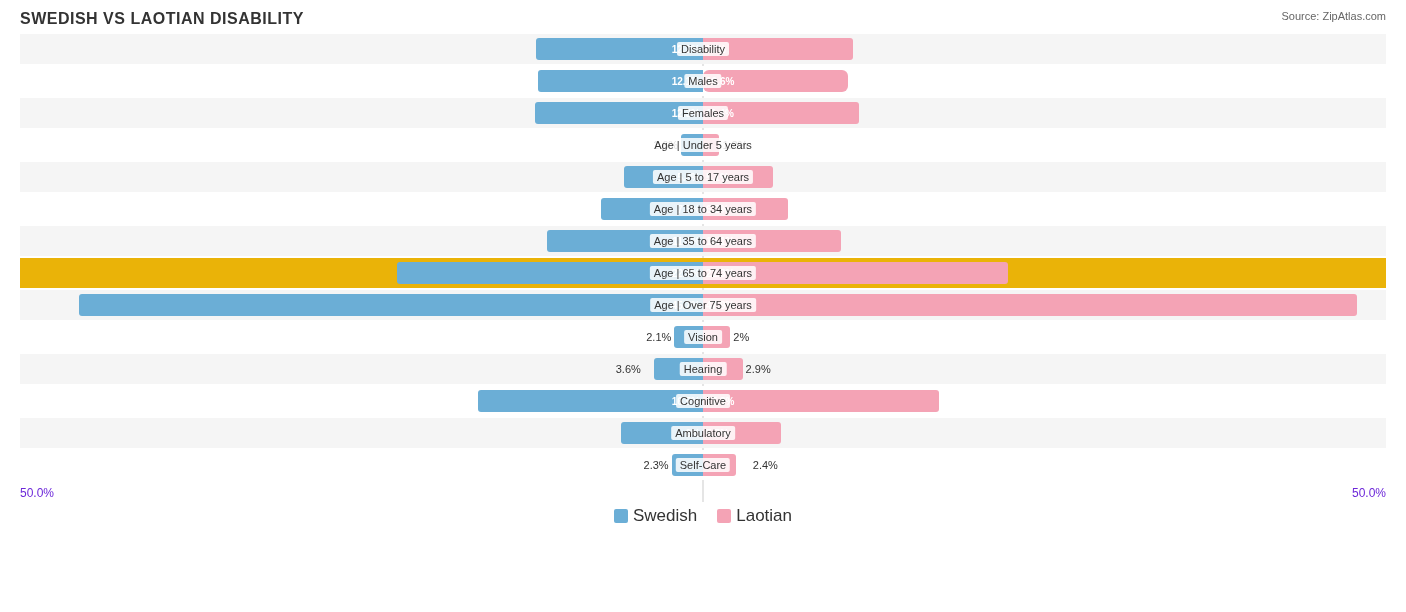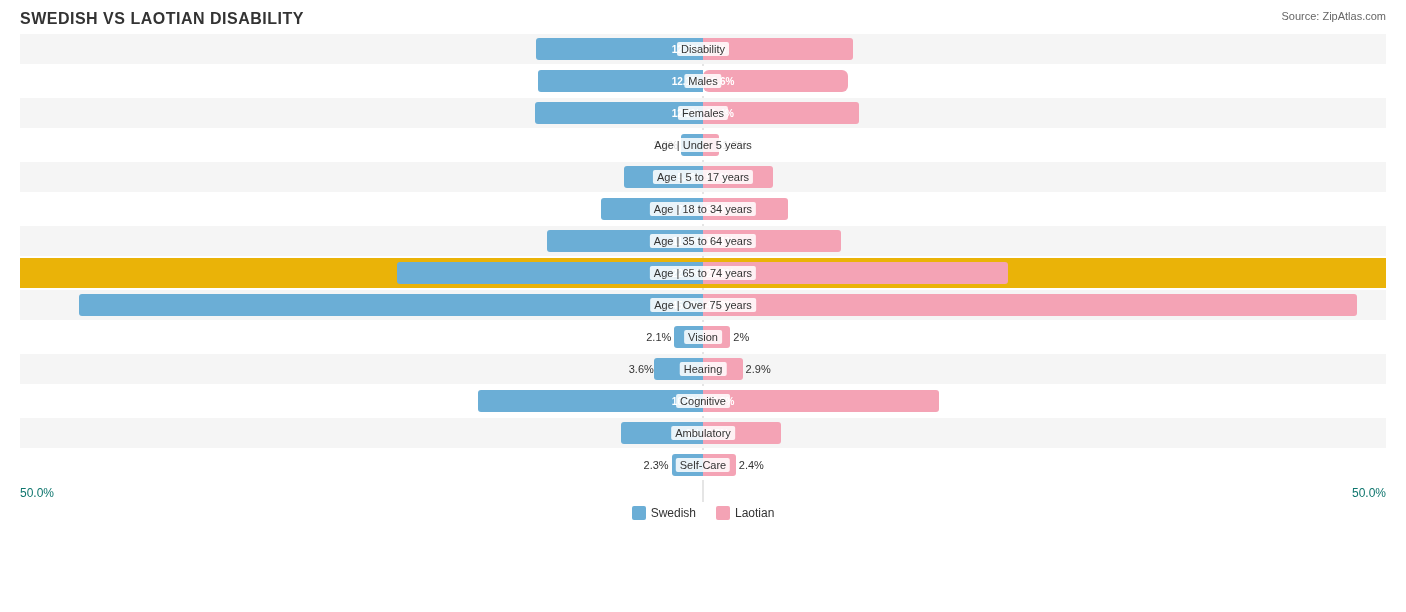--- a/index.html
+++ b/index.html
@@ -99,34 +99,34 @@
       bottom: 0;
       width: 1px;
       background: #ccc;
       transform: translateX(-50%);
     }
     .bottom-labels {
       display: flex;
       justify-content: space-between;
       padding: 4px 0 2px 0;
       font-size: 12px;
-      color: #0f766e;
+      color: #6d28d9;
     }
     .legend {
       display: flex;
       justify-content: center;
       align-items: center;
       gap: 20px;
       margin-top: 4px;
     }
     .legend-item {
       display: flex;
       align-items: center;
       gap: 5px;
-      font-size: 12px;
+      font-size: 17px;
       color: #333;
     }
     .legend-box {
       width: 14px;
       height: 14px;
       border-radius: 2px;
     }
     .val-inside-left {
       font-size: 10px;
       color: #fff;
@@ -270,21 +270,21 @@
           <div style="position: absolute; left: 52%; font-size: 11px; color: rgb(51, 51, 51); white-space: nowrap; padding-left: 3px;">2%</div>
           <div class="bar-left-container" style="right: 50%; width: 2.1%;">
             <div class="bar-blue" style="width: 100%;"></div>
           </div>
           <div class="bar-right-container" style="left: 50%; width: 2%;">
             <div class="bar-pink" style="width: 100%;"></div>
           </div>
           <div class="center-label">Vision</div>
         </div>
         <div class="row" style="background: rgb(245, 245, 245);">
-          <div style="position: absolute; right: 53.6%; font-size: 11px; color: rgb(51, 51, 51); white-space: nowrap; padding-right: 0;">3.6%</div>
+          <div style="position: absolute; right: 53.6%; font-size: 11px; color: rgb(51, 51, 51); white-space: nowrap; padding-right: 13px;">3.6%</div>
           <div style="position: absolute; left: 52.9%; font-size: 11px; color: rgb(51, 51, 51); white-space: nowrap; padding-left: 3px;">2.9%</div>
           <div class="bar-left-container" style="right: 50%; width: 3.6%;">
             <div class="bar-blue" style="width: 100%;"></div>
           </div>
           <div class="bar-right-container" style="left: 50%; width: 2.9%;">
             <div class="bar-pink" style="width: 100%;"></div>
           </div>
           <div class="center-label">Hearing</div>
         </div>
         <div class="row" style="background: rgb(255, 255, 255);">
@@ -308,21 +308,21 @@
           </div>
           <div class="bar-right-container" style="left: 50%; width: 5.7%; border-radius: 9px;">
             <div class="bar-pink" style="width: 100%;">
               <span class="val-inside-right">5.7%</span>
             </div>
           </div>
           <div class="center-label">Ambulatory</div>
         </div>
         <div class="row" style="background: rgb(255, 255, 255);">
           <div style="position: absolute; right: 52.3%; font-size: 11px; color: rgb(51, 51, 51); white-space: nowrap; padding-right: 3px;">2.3%</div>
-          <div style="position: absolute; left: 52.4%; font-size: 11px; color: rgb(51, 51, 51); white-space: nowrap; padding-left: 3px;">2.4%</div>
+          <div style="position: absolute; left: 52.4%; font-size: 11px; color: rgb(51, 51, 51); white-space: nowrap; padding-left: 17px;">2.4%</div>
           <div class="bar-left-container" style="right: 50%; width: 2.3%;">
             <div class="bar-blue" style="width: 100%;"></div>
           </div>
           <div class="bar-right-container" style="left: 50%; width: 2.4%;">
             <div class="bar-pink" style="width: 100%;"></div>
           </div>
           <div class="center-label">Self-Care</div>
         </div>
       </div>
     <div class="bottom-labels">

